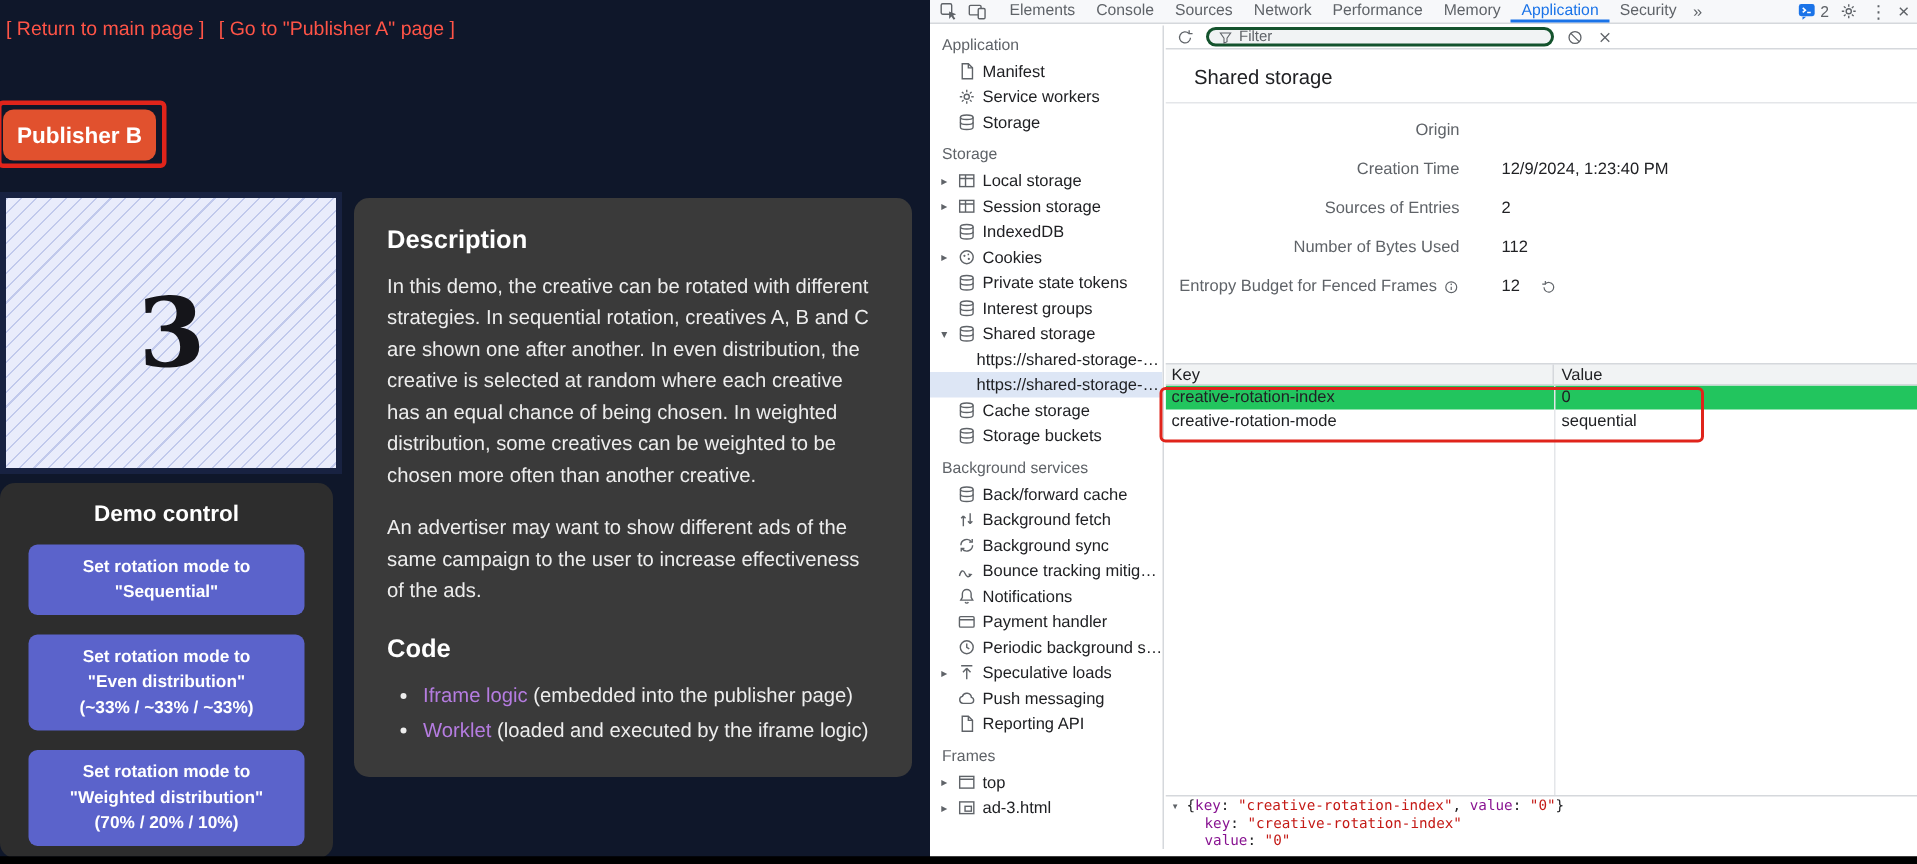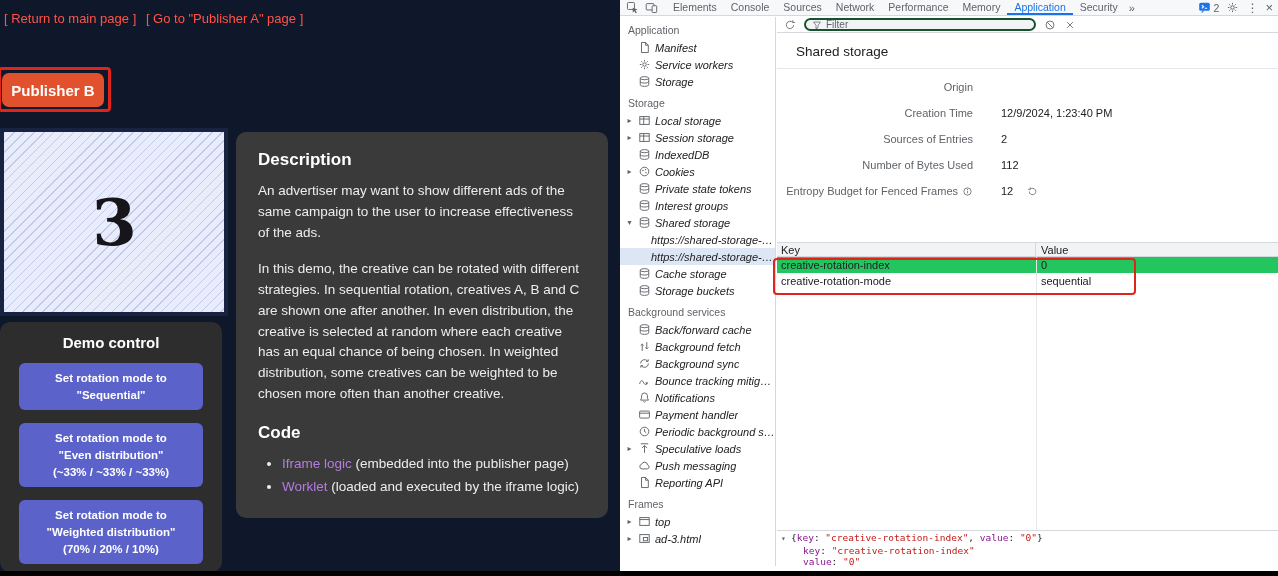--- a/index.html
+++ b/index.html
@@ -45,21 +45,21 @@
 
 .ico{display:inline-flex;width:13px;height:13px;color:#5f6368;flex:none;}
 .ico svg{width:100%;height:100%;stroke-width:1.15;fill:none;}
 
 .dt-sidebar{position:absolute;left:0;top:17px;bottom:5px;width:156px;border-right:1px solid #d5d8dc;background:#fff;overflow:hidden;font-size:11px;}
 .sb-section{padding:7px 8px 3px 8px;color:#5f6368;font-size:10.5px;}
 .sb-item{display:flex;align-items:center;height:17px;padding-left:5px;gap:4px;white-space:nowrap;cursor:pointer;overflow:hidden;}
 .sb-item.selected{background:#dde6f5;}
 .sb-item.child{padding-left:31px;}
 .sb-arrow{width:9px;flex:none;font-size:8px;color:#5f6368;text-align:center;}
-.sb-label{overflow:hidden;text-overflow:ellipsis;font-style:italic;}
+.sb-label{overflow:hidden;text-overflow:ellipsis;}
 
 .dt-main{position:absolute;left:157px;top:17px;right:0;bottom:5px;display:flex;flex-direction:column;overflow:hidden;}
 .main-toolbar{height:16px;border-bottom:1px solid #d5d8dc;display:flex;align-items:center;gap:8px;padding:0 7px;flex:none;}
 .main-toolbar .ico{width:12px;height:12px;cursor:pointer;}
 .filter-box{width:232px;height:13px;background:#f1f3f4;border:2px solid #14532d;border-radius:7px;display:flex;align-items:center;gap:4px;padding:0 6px;cursor:text;}
 .filter-box .ico{width:10px;height:10px;}
 .filter-ph{font-size:10px;color:#5f6368;line-height:1;}
 .main-heading{padding:11px 0 9px 19px;font-size:13.5px;flex:none;border-bottom:1px solid #e4e6e9;}
 .meta{padding:5px 0 0 0;flex:none;}
 .meta-row{display:flex;align-items:center;height:26px;font-size:11px;}
@@ -107,22 +107,22 @@
     <div class="demo-panel">
       <div class="demo-title">Demo control</div>
       <div id="demo-buttons">
           <button class="demo-btn">Set rotation mode to<br>"Sequential"</button>
           <button class="demo-btn">Set rotation mode to<br>"Even distribution"<br>(~33% / ~33% / ~33%)</button>
           <button class="demo-btn">Set rotation mode to<br>"Weighted distribution"<br>(70% / 20% / 10%)</button>
         </div>
     </div>
     <div class="desc-panel">
       <div class="desc-h">Description</div>
+      <p class="desc-p">In this demo, the creative can be rotated with different strategies. In sequential rotation, creatives A, B and C are shown one after another. In even distribution, the creative is selected at random where each creative has an equal chance of being chosen. In weighted distribution, some creatives can be weighted to be chosen more often than another creative.</p>
       <p class="desc-p">An advertiser may want to show different ads of the same campaign to the user to increase effectiveness of the ads.</p>
-      <p class="desc-p">In this demo, the creative can be rotated with different strategies. In sequential rotation, creatives A, B and C are shown one after another. In even distribution, the creative is selected at random where each creative has an equal chance of being chosen. In weighted distribution, some creatives can be weighted to be chosen more often than another creative.</p>
       <div class="desc-h code-h">Code</div>
       <ul id="desc-bullets" class="desc-ul">
           <li><span class="desc-link">Iframe logic</span><span> (embedded into the publisher page)</span></li>
           <li><span class="desc-link">Worklet</span><span> (loaded and executed by the iframe logic)</span></li>
         </ul>
     </div>
   </div>
 
   <div class="devtools">
     <div class="dt-tabbar">

